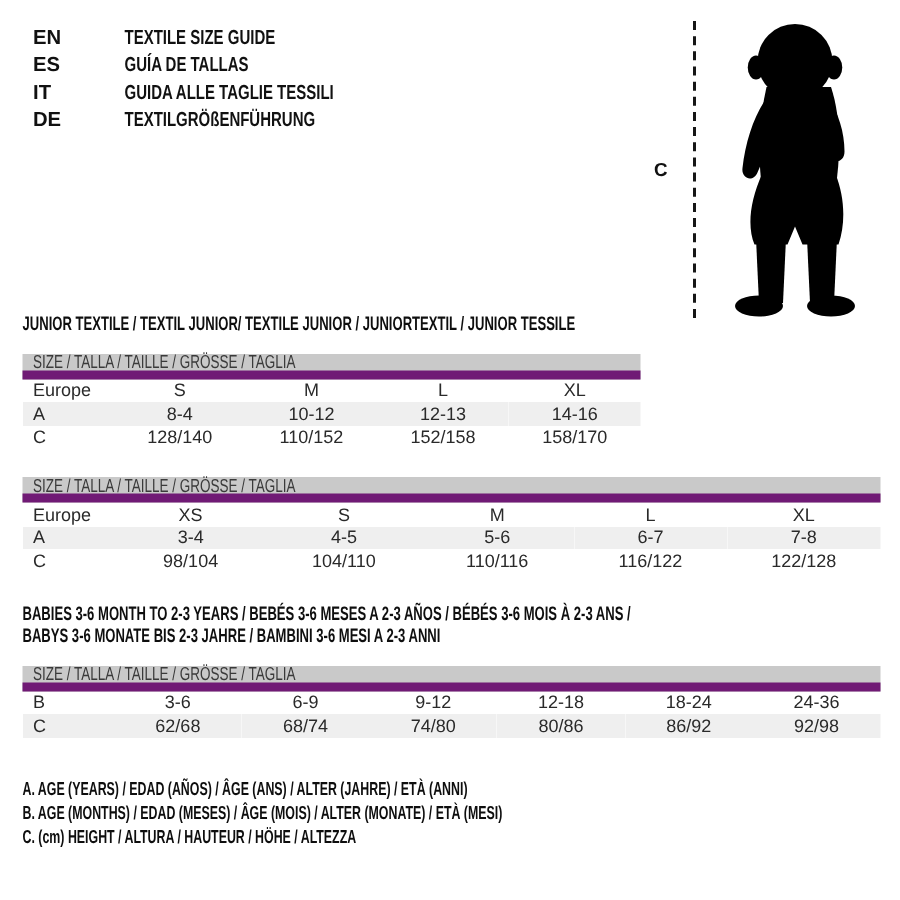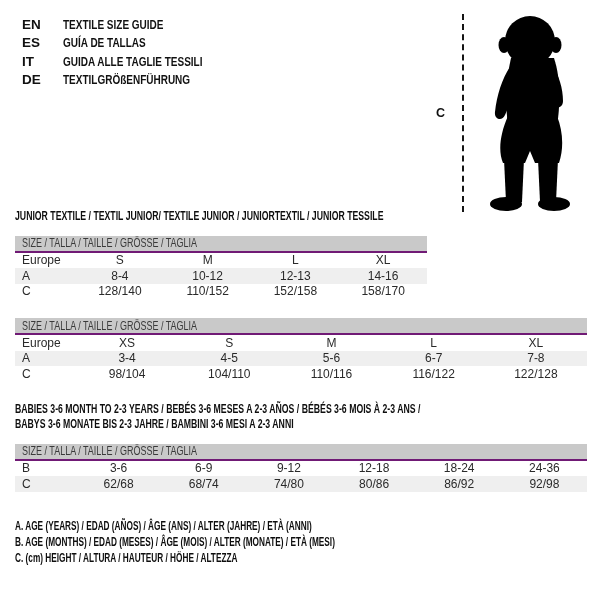--- a/index.html
+++ b/index.html
@@ -4,35 +4,35 @@
 <style>
   html,body{margin:0;padding:0;background:#fff;}
   .page{
     position:relative;width:600px;height:600px;background:#fff;overflow:hidden;
     font-family:"Liberation Sans","DejaVu Sans",sans-serif;color:#1c1c1c;
   }
   
   .top{display:flex;justify-content:space-between;align-items:flex-start;
        padding:16px 8px 0 22px;height:196px;box-sizing:border-box;}
   .lang-list{font-weight:bold;font-size:13.5px;line-height:18.4px;color:#111;}
-  .lang-row{display:flex;white-space:nowrap;}
+  .lang-row{display:flex;white-space:nowrap;gap:20px;}
   .lang-code{width:41px;flex-shrink:0;}
   .lang-title{transform:scaleX(0.74);transform-origin:0 50%;white-space:nowrap;display:inline-block;}
   .figure{position:relative;width:172px;height:204px;flex-shrink:0;top:-8px;}
   .c-label{position:absolute;left:16px;top:98px;font-weight:bold;font-size:12.5px;color:#111;}
   .dash-line{position:absolute;left:42px;top:6px;height:198px;width:0;border-left:2px dashed #161616;}
   .baby{position:absolute;left:52px;top:6px;width:116px;height:200px;fill:#000;}
   
   .size-section{padding:0 13px 0 15px;margin-top:19px;}
   .size-section.first{margin-top:12px;}
   .sec-heading div{font-weight:bold;font-size:13px;line-height:15.5px;color:#0e0e0e;
                    transform:scaleX(0.67);transform-origin:0 50%;white-space:nowrap;}
   .table-box{margin-top:12px;}
   .narrow .table-box{width:412px;}
-  .size-bar{background:#c9c9c9;border-bottom:2px solid #701a75;height:17px;
+  .size-bar{background:#c9c9c9;border-bottom:6px solid #701a75;height:17px;
             display:flex;align-items:center;padding-left:7px;box-sizing:border-box;}
   .size-bar span{font-size:12.5px;color:#3a3a3a;transform:scaleX(0.72);
                  transform-origin:0 50%;white-space:nowrap;display:inline-block;}
   table{border-collapse:collapse;width:100%;table-layout:fixed;}
   td{height:15.5px;padding:0;text-align:center;font-size:12px;color:#2a2a2a;
      overflow:hidden;white-space:nowrap;}
   td.label{text-align:left;padding-left:7px;width:54px;margin-top:32px;}
   tbody tr:nth-child(2n){background:#efefef;}
   
   .footnotes{padding:0 15px;margin-top:26px;}

